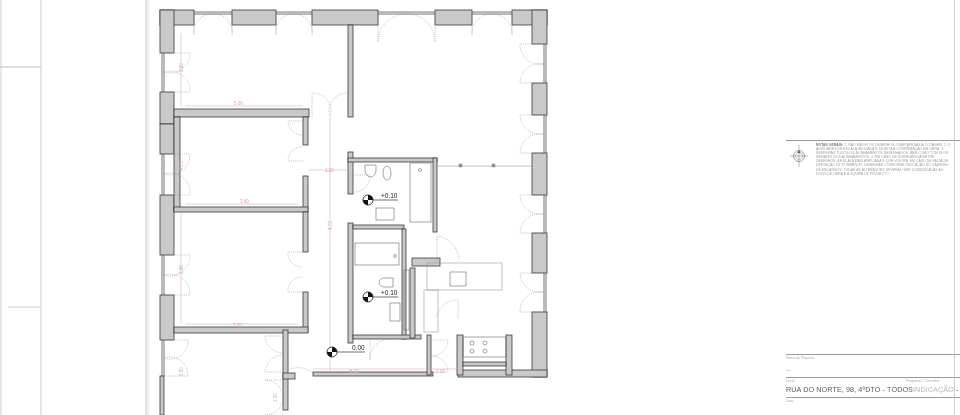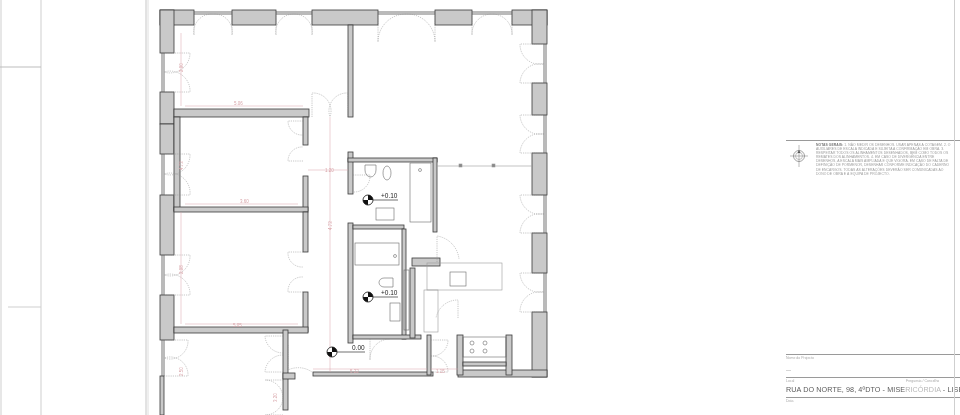--- a/index.html
+++ b/index.html
@@ -280,20 +280,20 @@
       <span>1. NÃO MEDIR OS DESENHOS. USAR APENAS A COTAGEM. 2. O AUXILIARES DE ESCALA INDICADA E SUJEITA A CONFIRMAÇÃO EM OBRA. 3. RESPEITAR TODOS OS ALINHAMENTOS DESENHADOS, BEM COMO TODOS OS REMATES DOS ALINHAMENTOS. 4. EM CASO DE DIVERGÊNCIA ENTRE DESENHOS, A ESCALA MAIS AMPLIADA E QUE VIGORA. EM CASO DE FALTA DE DEFINIÇÃO DE PORMENOR, DESENHAR CONFORME INDICAÇÃO DO CADERNO DE ENCARGOS. TODAS AS ALTERAÇÕES DEVERÃO SER COMUNICADAS AO DONO DE OBRA E À EQUIPA DE PROJECTO.</span>
     </div>
 
     <div class="tb-rule" style="top:354px;"></div>
     <div class="tb-small" style="left:14px; top:356px;">Nome do Projecto</div>
     <div class="tb-dash">—</div>
 
     <div class="tb-rule" style="top:377px;"></div>
     <div class="tb-small" style="left:14px; top:379px;">Local</div>
     <div class="tb-small" style="left:134px; top:379px;">Freguesia / Concelho</div>
-    <div class="tb-address"><span>RUA DO NORTE, 98, 4ºDTO - MISE</span><span class="faded">RICÓRDIA</span><span> - LISBOA</span></div>
+    <div class="tb-address"><span>RUA DO NORTE, 98, 4ºDTO - TODOS</span><span class="faded">INDICAÇÃO</span><span> - LISBOA</span></div>
 
     <div class="tb-rule" style="top:397px;"></div>
     <div class="tb-small" style="left:14px; top:399px;">Data</div>
   </div>
 
   <div class="right-edge"></div>
 </div>
 
 </body></html>

